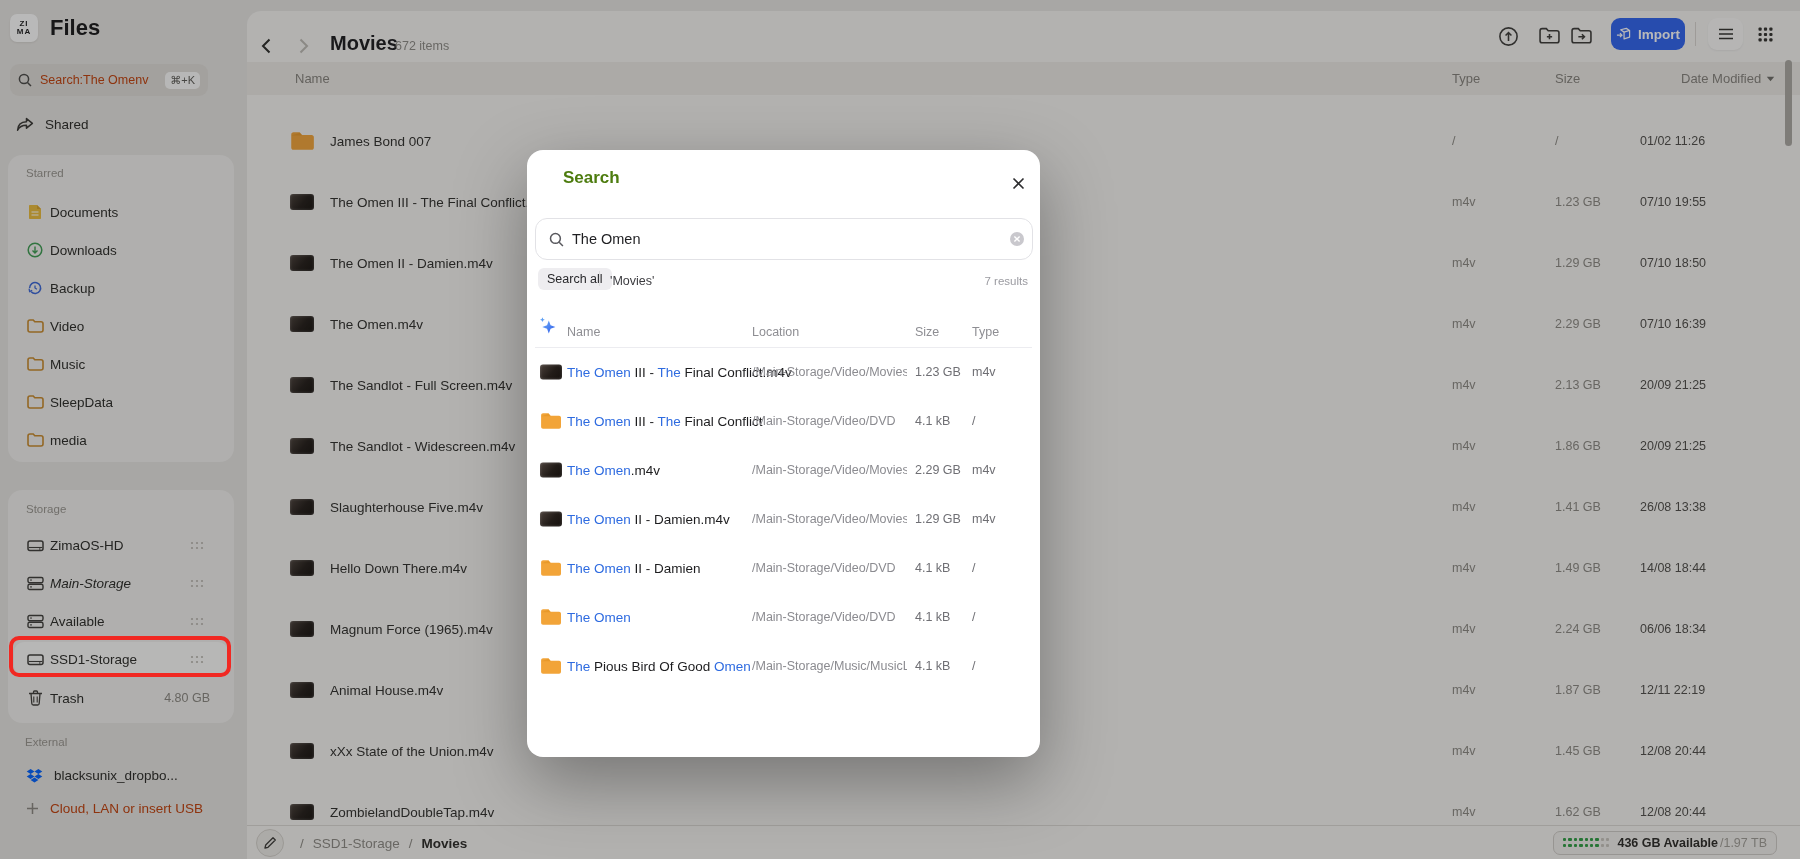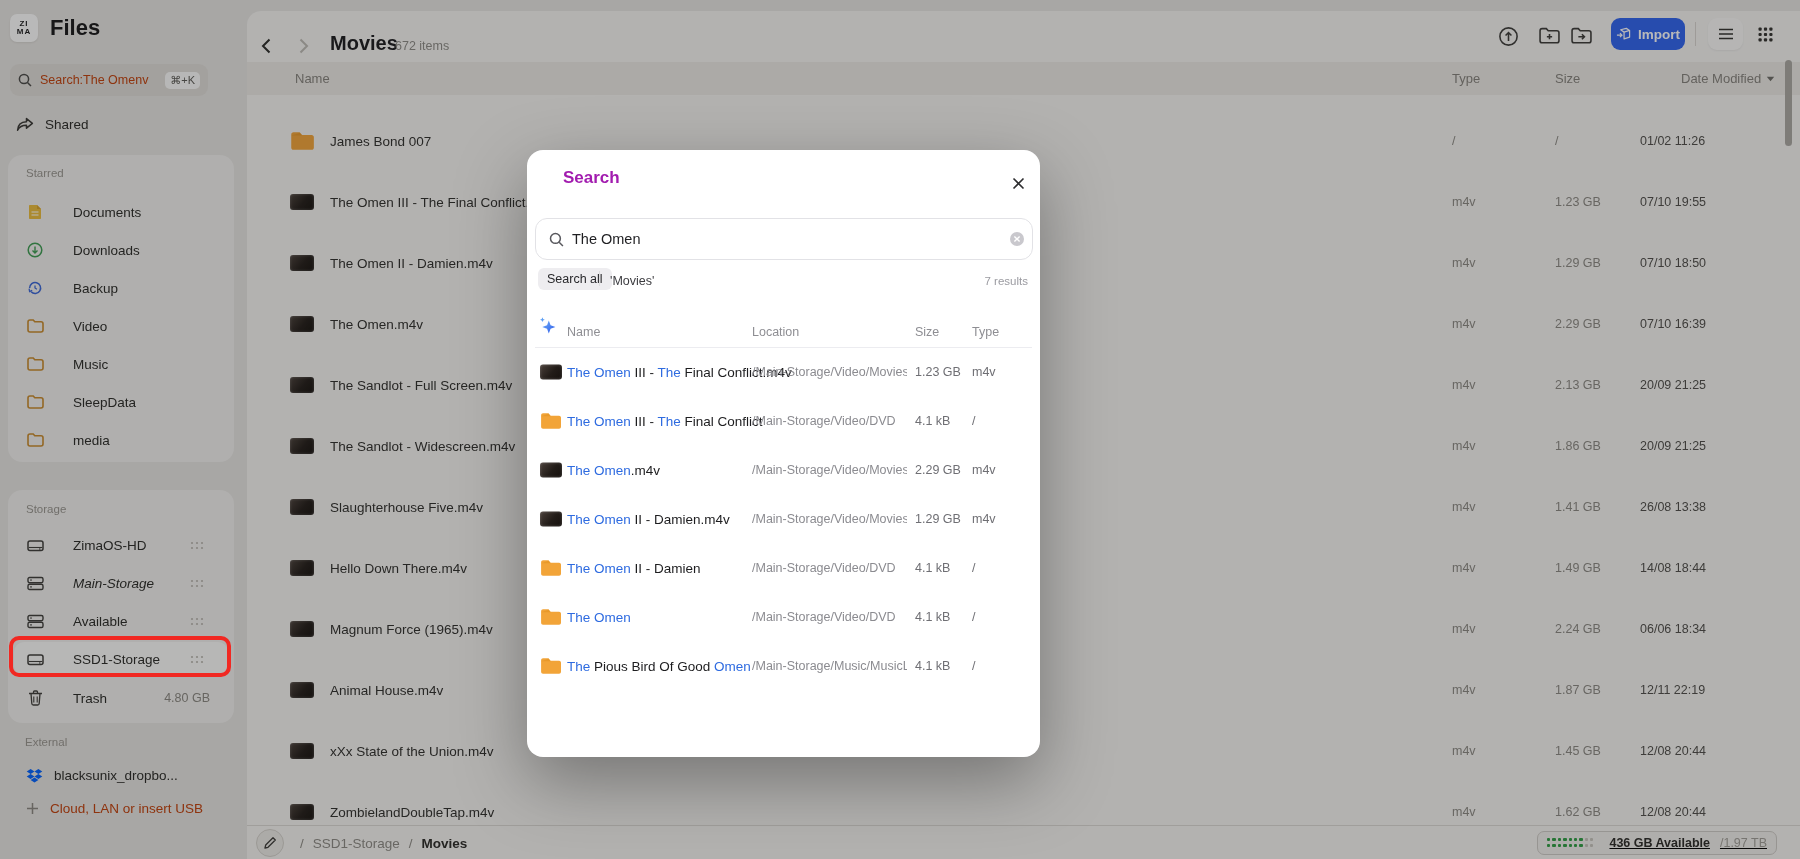--- a/index.html
+++ b/index.html
@@ -15,21 +15,21 @@
     align-items:center;justify-content:center;font-size:8px;font-weight:800;line-height:8px;color:#1c1c1e;
     letter-spacing:1px;box-shadow:0 1px 2px rgba(0,0,0,.08);}
   .app-title{font-size:22px;font-weight:700;color:#171719;}
   .search-pill{position:absolute;left:10px;top:64px;width:198px;height:32px;background:#e0ddd9;border-radius:9px;
     display:flex;align-items:center;gap:8px;padding:0 8px;box-sizing:border-box;}
   .search-pill .q{font-size:12.5px;color:#c2410c;flex:1;white-space:nowrap;overflow:hidden;}
   .kbd{background:#fdfdfc;border-radius:5px;font-size:11px;color:#5a5955;padding:2px 5px;}
   .side-row{position:absolute;display:flex;align-items:center;gap:11px;font-size:13.5px;color:#2a2a27;}
   .card{position:absolute;left:8px;width:226px;background:rgba(255,255,255,.45);border-radius:14px;}
   .card .sec-label{position:absolute;left:18px;font-size:11.5px;color:#98958f;}
-  .card .item{position:absolute;left:0;width:100%;height:38px;display:flex;align-items:center;gap:29px;
+  .card .item{position:absolute;left:0;width:100%;height:38px;display:flex;align-items:center;gap:6px;
     padding-left:18px;box-sizing:border-box;font-size:13.5px;color:#2a2a27;}
   .card .item .ic{width:18px;display:flex;justify-content:center;}
   .grip{position:absolute;right:30px;}
   .detail-right{position:absolute;right:24px;font-size:12.5px;color:#8a8781;}
   .sel-bg{position:absolute;left:6px;right:6px;height:34px;background:#fcfcfb;border-radius:10px;}
   .ext-label{position:absolute;left:25px;font-size:11.5px;color:#98958f;}
   .red-box{position:absolute;left:9px;top:636px;width:222px;height:41px;border:4px solid var(--red,#f12822);
     border-radius:10px;box-sizing:border-box;z-index:60;}
 
   
@@ -59,31 +59,31 @@
     box-shadow:inset 0 0 3px rgba(255,255,255,.25);}
   .scrollbar{position:absolute;left:1538px;top:49px;width:7px;height:86px;border-radius:4px;background:#aba8a3;}
   .bottombar{position:absolute;left:0;right:0;top:814px;height:34px;background:var(--panel,#f6f5f3);
     border-top:1px solid #dcd9d4;}
   .pencil-btn{position:absolute;left:9px;top:3px;width:28px;height:28px;border-radius:50%;background:#edebe7;
     border:1px solid #d5d2cc;display:flex;align-items:center;justify-content:center;box-sizing:border-box;}
   .crumbs{position:absolute;left:53px;top:0;height:100%;display:flex;align-items:center;gap:9px;font-size:13.5px;}
   .crumbs .dim{color:#8d8a84;}
   .crumbs .cur{color:#2b2a27;font-weight:600;}
   .cap-pill{position:absolute;right:23px;top:5px;height:24px;border:1px solid #cfccc7;background:#f1efec;
-    border-radius:7px;display:flex;align-items:center;gap:16px;padding:0 9px;box-sizing:border-box;text-decoration:underline;}
+    border-radius:7px;display:flex;align-items:center;gap:8px;padding:0 9px;box-sizing:border-box;}
   .cap-dots{display:grid;grid-template-rows:4px 4px;grid-auto-flow:column;gap:2px;}
   .cap-dots i{width:3.4px;height:3.4px;border-radius:1px;display:block;}
   .cap-text{font-size:12.5px;color:#2b2a27;font-weight:600;white-space:nowrap;}
   .cap-total{font-size:12.5px;color:#a09d97;margin-left:-6px;}
 
   
   .overlay{position:absolute;inset:0;background:rgba(24,23,22,.30);z-index:50;}
   .modal{position:absolute;left:527px;top:150px;width:513px;height:607px;background:#fff;border-radius:16px;
     box-shadow:0 24px 70px rgba(0,0,0,.35);z-index:100;overflow:hidden;}
-  .m-title{position:absolute;left:33px;top:168px;font-size:17px;font-weight:700;color:#a21caf;}
+  .m-title{position:absolute;left:33px;top:168px;font-size:17px;font-weight:700;color:#4d7c0f;}
   .m-close{position:absolute;right:10px;top:21px;width:24px;height:24px;display:flex;align-items:center;justify-content:center;}
   .m-input{position:absolute;left:8px;top:68px;width:498px;height:42px;border:1px solid #e2e2e6;border-radius:12px;
     box-sizing:border-box;padding:0 34px 0 36px;font-size:14.5px;color:#1f1f22;background:#fff;outline:none;
     font-family:"Liberation Sans",sans-serif;}
   .m-clear{position:absolute;left:482px;top:81px;}
   .m-tab{position:absolute;top:122px;font-size:12.5px;}
   .m-tab.pill{left:11px;background:#eeedf0;border-radius:6px;padding:4px 9px;color:#28282b;top:118px;}
   .m-tab-div{position:absolute;left:72px;top:121px;width:1px;height:15px;background:#ddddde;}
   .m-tab.scope{left:83px;color:#3c3c40;top:124px;}
   .m-results{position:absolute;right:12px;top:125px;font-size:11.5px;color:#9a9aa0;}

